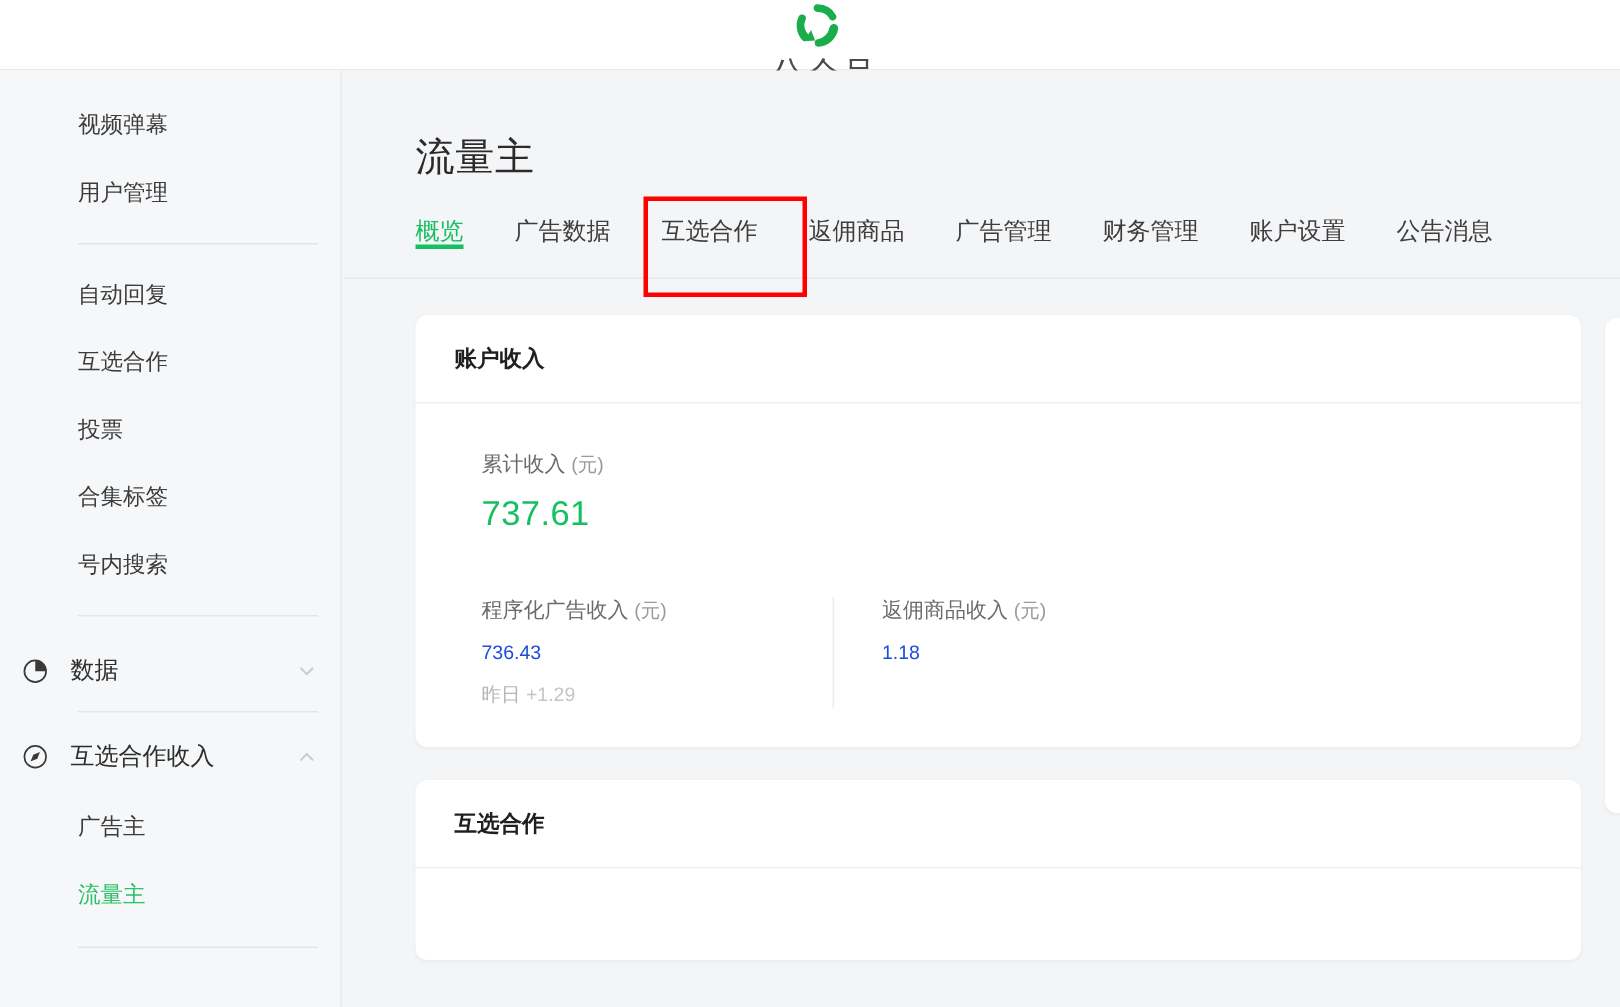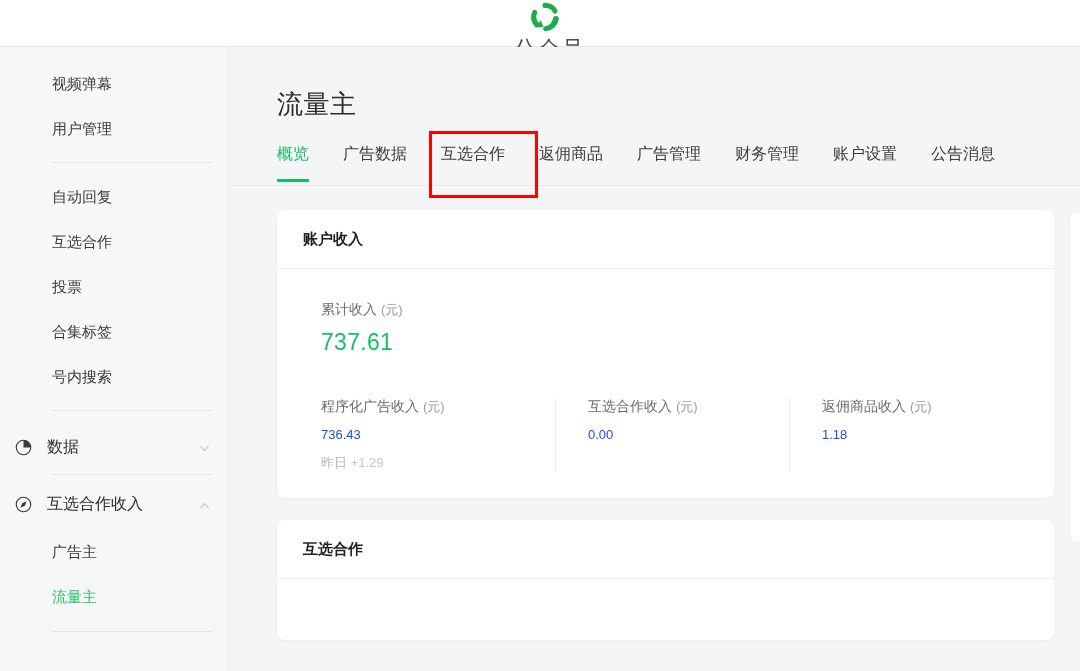--- a/index.html
+++ b/index.html
@@ -64,21 +64,21 @@
   }
 
   .tabbar{
     position:relative; margin:22px 0 0 0;
     padding:0 0 0 48px; height:42px;
     border-bottom:1px solid #e6e7e9;
     display:flex; align-items:flex-start;
   }
   .tab{
     position:relative; font-size:16px; color:#3d3d3d;
-    margin-right:34px; padding-bottom:16px; cursor:pointer;
+    margin-right:34px; padding-bottom:0; cursor:pointer;
     white-space:nowrap;
   }
   .tab.active{ color:#16c060; }
   .tab.active::after{
     content:""; position:absolute; left:0; right:0; bottom:-1px;
     height:3px; background:#16c060;
   }
 
   
   .highlight-box{
@@ -243,27 +243,20 @@
               <span>程序化广告收入</span>
               <span class="unit">(元)</span>
             </div>
             <div class="metric-value">736.43</div>
             <div class="metric-sub">
               <span>昨日</span>
               <span class="delta">+1.29</span>
             </div>
           </div>
 
-          <div class="metric-col">
-            <div class="metric-label">
-              <span>互选合作收入</span>
-              <span class="unit">(元)</span>
-            </div>
-            <div class="metric-value">0.00</div>
-          </div>
 
           <div class="metric-col">
             <div class="metric-label">
               <span>返佣商品收入</span>
               <span class="unit">(元)</span>
             </div>
             <div class="metric-value">1.18</div>
           </div>
 
         </div>

